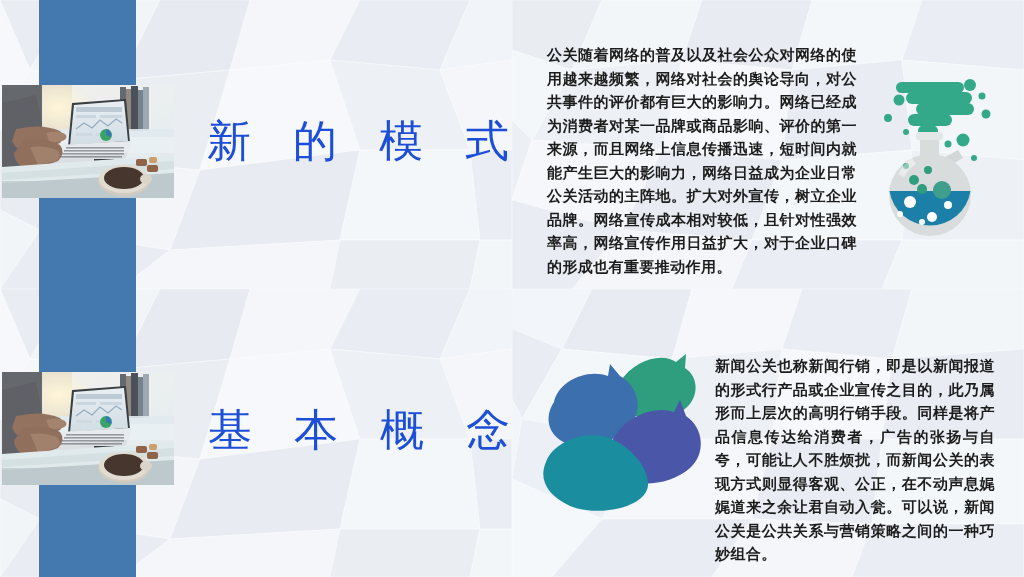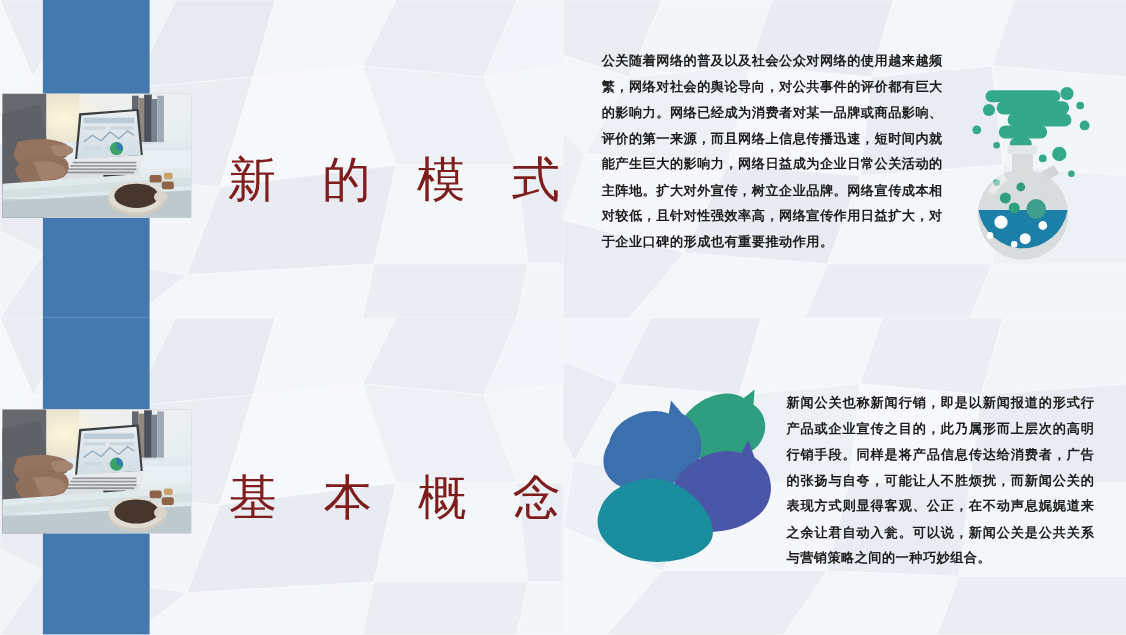--- a/index.html
+++ b/index.html
@@ -36,35 +36,34 @@
   .photo {
     position:absolute;
     overflow:hidden;
     background:#c9cfd4;
   }
   .photo svg { display:block; width:100%; height:100%; }
 
   
   .slide-title {
     position:absolute;
-    color:#7f1d1d;
+    color:#1d4ed8;
     font-size:44px;
     letter-spacing:14px;
     font-weight:400;
     white-space:nowrap;
     font-family:"DejaVu Sans","Liberation Sans",sans-serif;
-    margin-top:22px;
   }
 
   
   .body-text {
     position:absolute;
     color:#1d1d1d;
     font-weight:bold;
-    font-size:12px;
+    font-size:15px;
     line-height:23.5px;
     letter-spacing:0.4px;
     text-align:justify;
     font-family:"DejaVu Sans","Liberation Sans",sans-serif;
   }
 
   
   .art { position:absolute; }
   .art svg { display:block; width:100%; height:100%; }
 </style>

